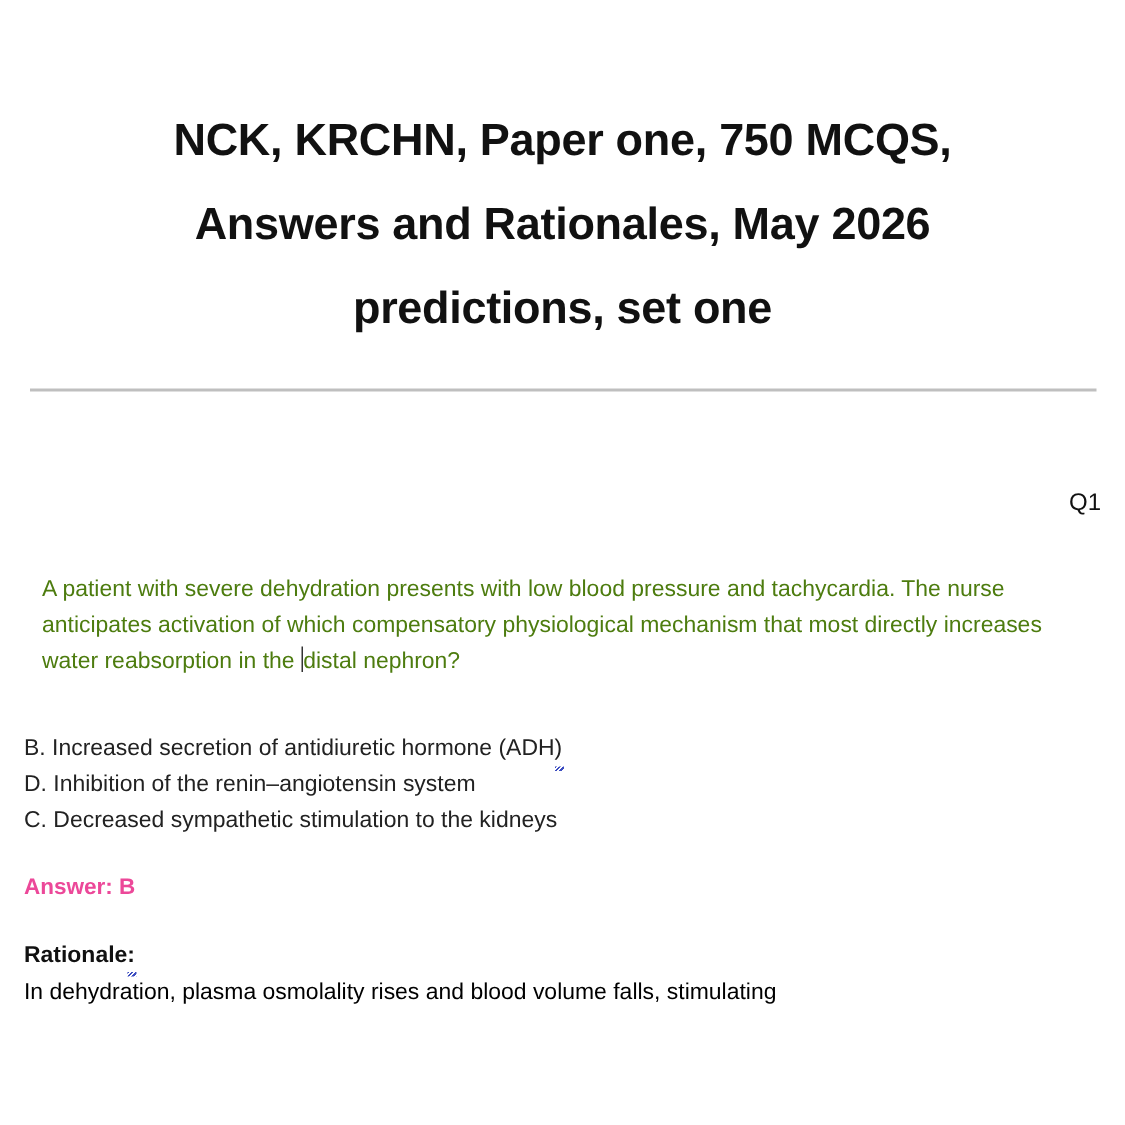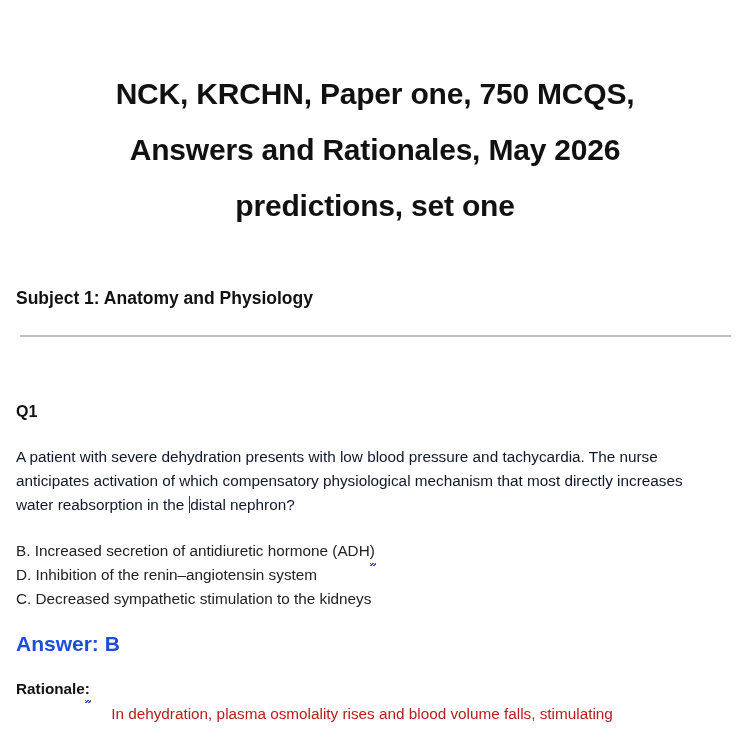--- a/index.html
+++ b/index.html
@@ -54,31 +54,32 @@
     border: 0;
     border-top: 2px solid #bfbfbf;
     width: 711px;
   }
 
   
   .q-number {
     margin: 0;
     padding-top: 56px;
     font-size: 16px;
-    font-weight: bold;
+    font-weight: normal;
     line-height: 22px;
     color: #111111;
+    text-align: right;
   }
 
   .q-stem {
-    margin: 0;
+    margin: 12px;
     padding-top: 22px;
     font-size: 15.3px;
     line-height: 24px;
-    color: #0f172a;
+    color: #4d7c0f;
     max-width: 692px;
   }
 
   
   .caret {
     display: inline-block;
     width: 1px;
     height: 17px;
     background: #333333;
     vertical-align: -3px;
@@ -111,57 +112,55 @@
       repeating-linear-gradient(
         135deg,
         #3b4cc0 0px, #3b4cc0 1px,
         transparent 1px, transparent 2px
       );
   }
 
   .answer-line {
     margin: 0;
     padding-top: 22px;
-    font-size: 21px;
+    font-size: 15px;
     font-weight: bold;
     line-height: 22px;
-    color: #1d4ed8;
+    color: #ec4899;
   }
 
   .rationale-label {
     margin: 0;
     padding-top: 23px;
     font-size: 15.3px;
     font-weight: bold;
     line-height: 22px;
     color: #111111;
   }
 
   .rationale-text {
     margin: 0;
     padding-top: 2px;
     font-size: 15.3px;
     line-height: 24px;
-    color: #b91c1c;
+    color: #000000;
     max-width: 692px;
-    text-align: center;
   }
 </style>
 </head>
 <body>
 
 <div class="page">
 
   <h1 class="doc-title">
     <span class="tline">NCK, KRCHN, Paper one, 750 MCQS,</span>
     <span class="tline">Answers and Rationales, May 2026</span>
     <span class="tline">predictions, set one</span>
   </h1>
 
-  <h2 class="subject-heading">Subject 1: Anatomy and Physiology</h2>
 
   <hr class="divider">
 
   <h3 class="q-number">Q1</h3>
 
   <p class="q-stem"><span>A patient with severe dehydration presents with low blood pressure and tachycardia. The nurse anticipates activation of which compensatory physiological mechanism that most directly increases water reabsorption in the </span><span class="caret"></span><span>distal nephron?</span></p>
 
   <ul class="options">
     <li><span>B.</span> <span>Increased secretion of antidiuretic hormone (ADH</span><span class="squiggle">)</span></li>
     <li><span>D.</span> <span>Inhibition of the renin–angiotensin system</span></li>

